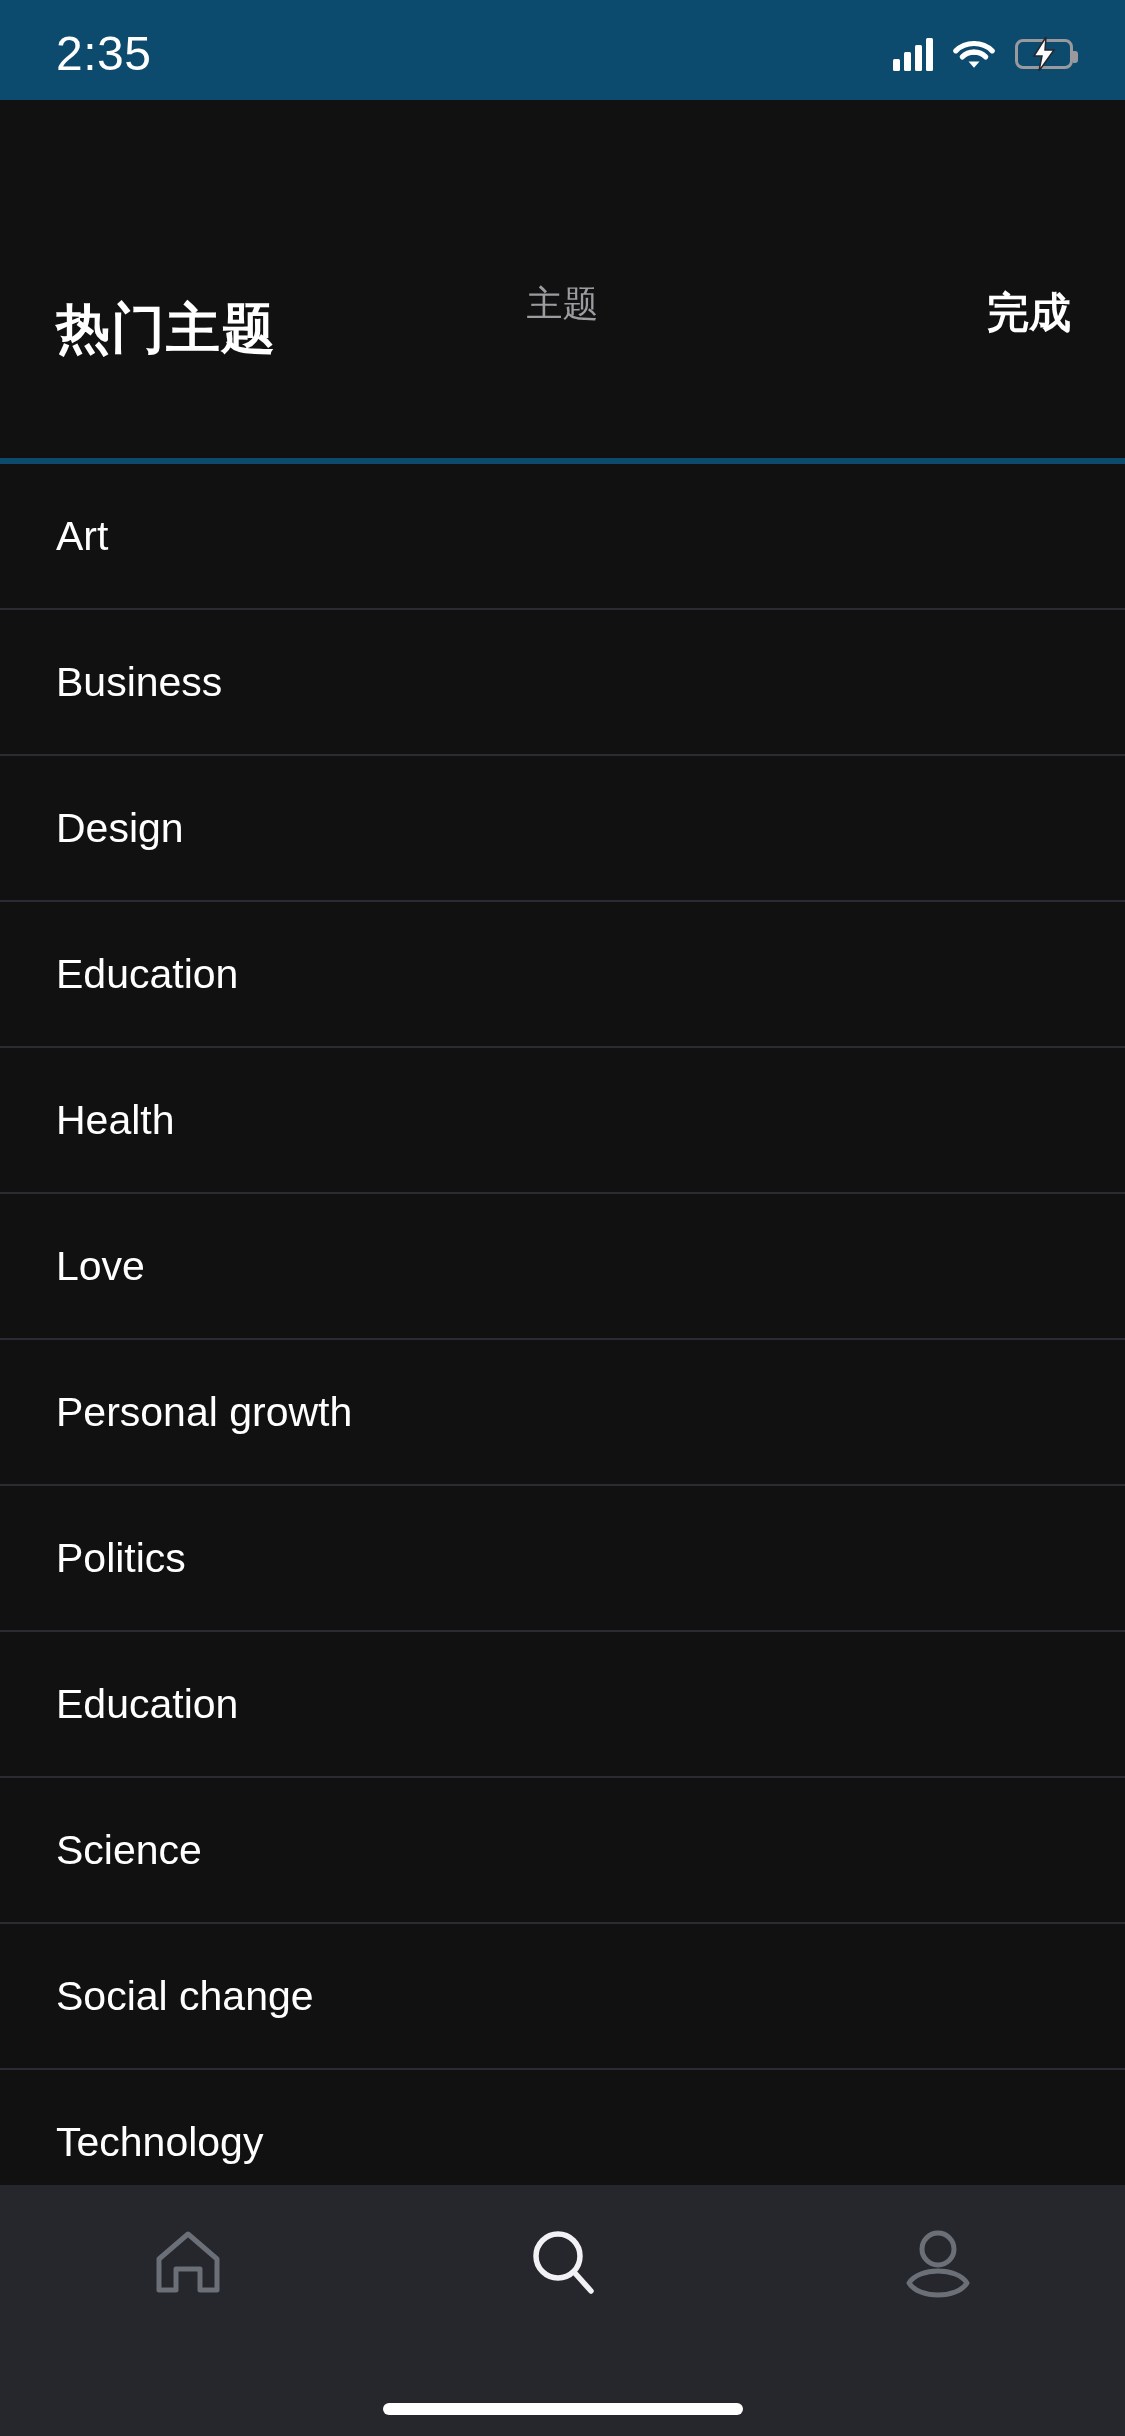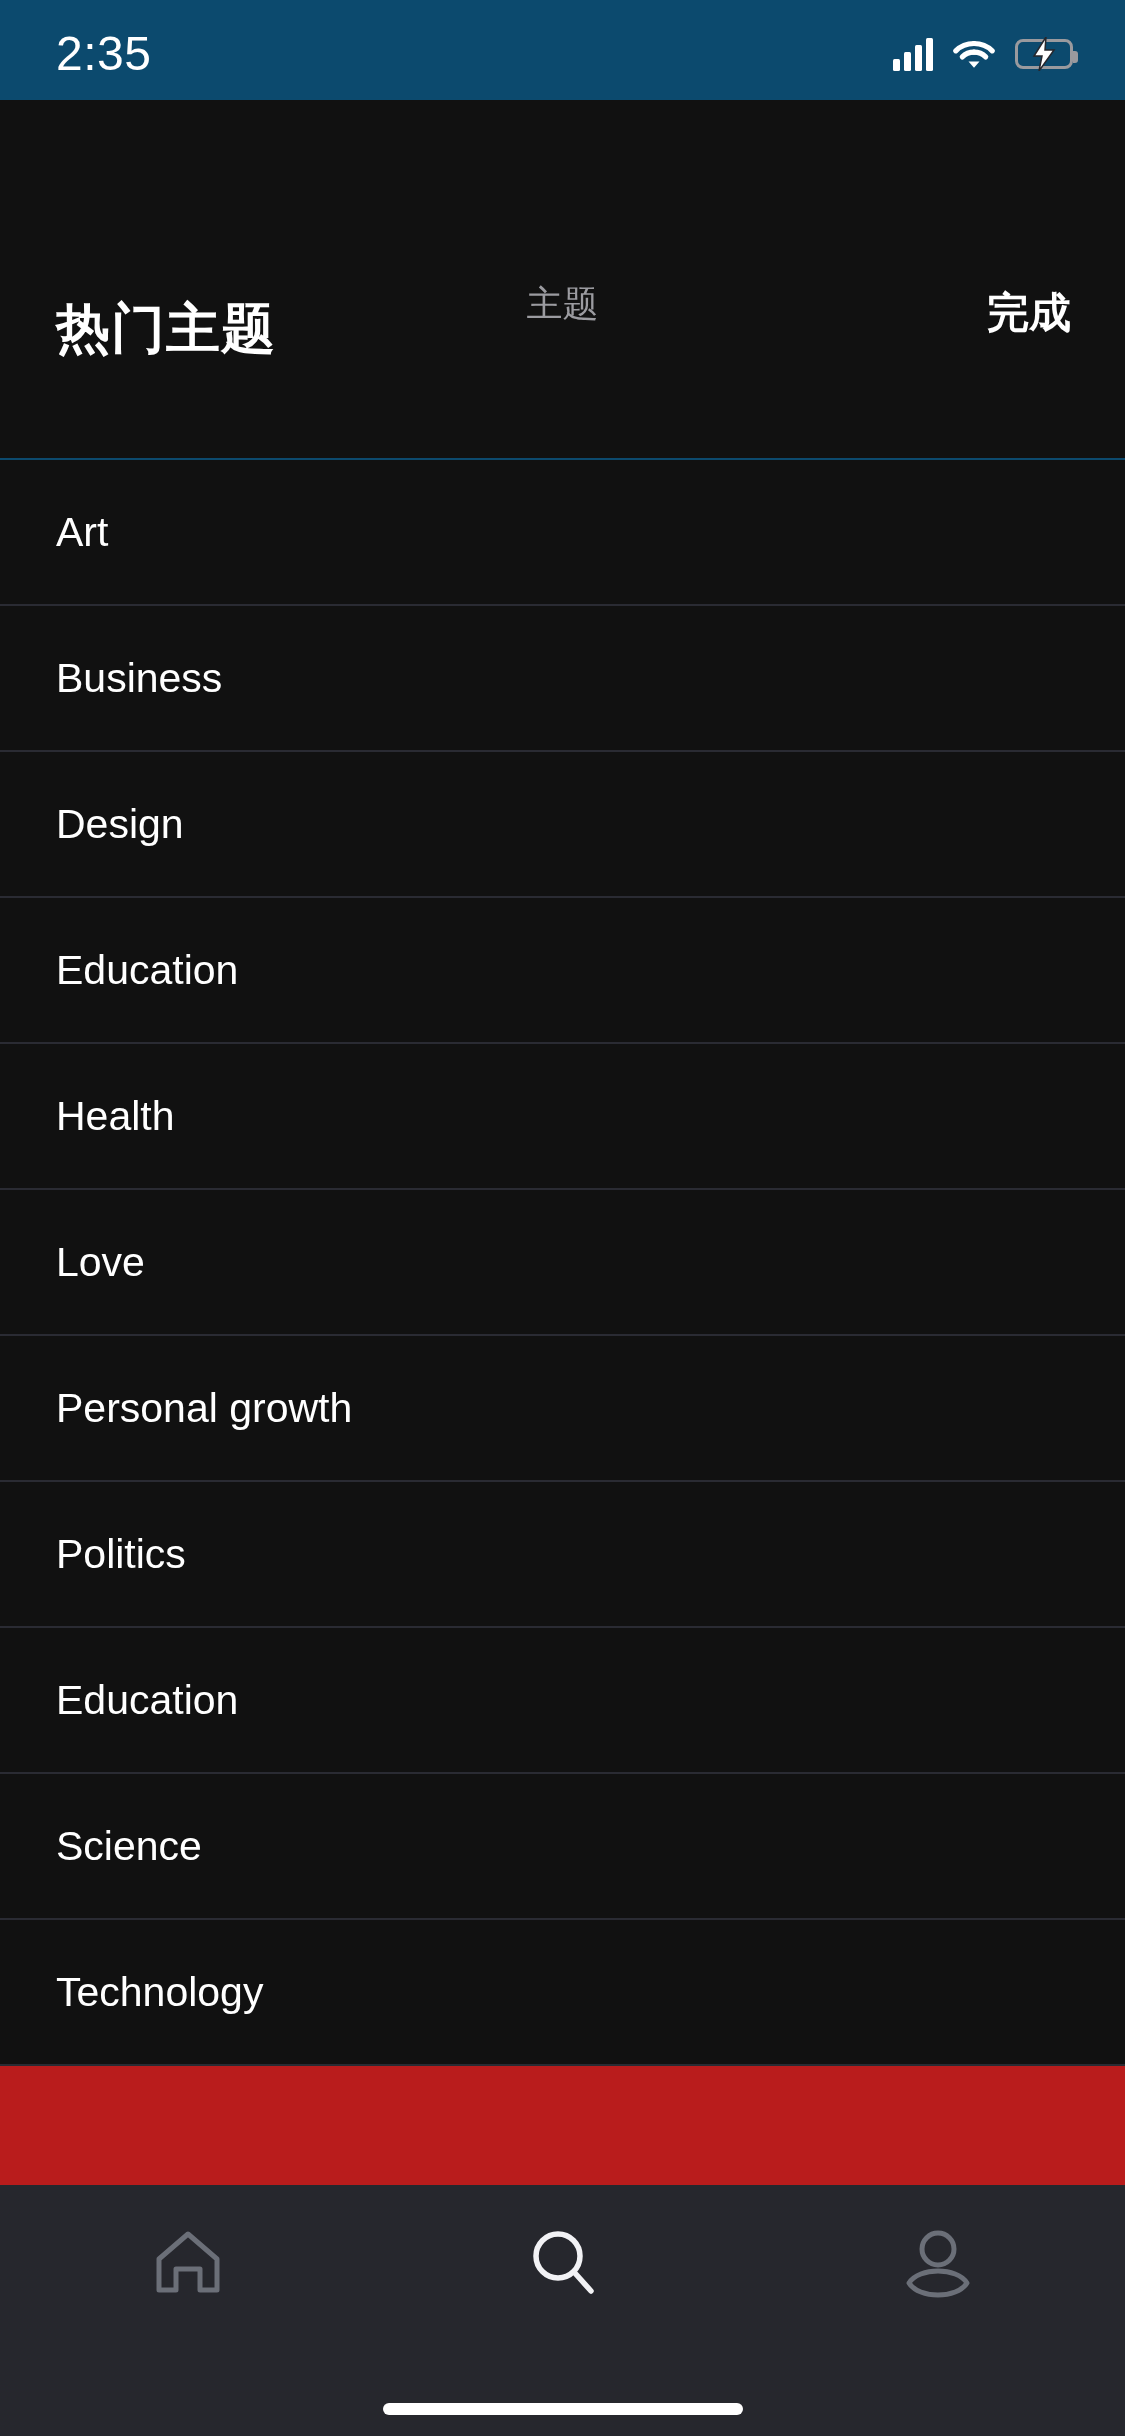--- a/index.html
+++ b/index.html
@@ -106,23 +106,23 @@
     line-height:1.2;
     letter-spacing:1px;
   }
 
   
   .list {
     position:absolute;
     left:0; top:458px;
     width:1125px;
     height:1727px;
-    background:#b91c1c;
+    background:#bef264;
     overflow:hidden;
-    border-top:2px solid #0c4a6e;
+    border-top:6px solid #0c4a6e;
   }
   .list-item {
     position:relative;
     width:1125px;
     height:146px;
     display:flex;
     align-items:center;
     padding-left:56px;
     border-bottom:2px solid #2a2b33;
     background:#111111;
@@ -224,20 +224,23 @@
       <div class="list-item">
         <span class="list-item-label">Politics</span>
       </div>
       <div class="list-item">
         <span class="list-item-label">Education</span>
       </div>
       <div class="list-item">
         <span class="list-item-label">Science</span>
       </div>
       <div class="list-item">
+        <span class="list-item-label">Social change</span>
+      </div>
+      <div class="list-item">
         <span class="list-item-label">Technology</span>
       </div>
     </div>
 
   <div class="tab-bar">
 
     <div class="tab-item">
       <span>
         <svg class="tab-icon" viewBox="0 0 82 82">
           <path d="M12 38 L41 13 L70 38 L70 69 L53 69 L53 48 L29 48 L29 69 L12 69 Z" fill="none" stroke="#6b6f78" stroke-width="5" stroke-linejoin="round" stroke-linecap="round"></path>

